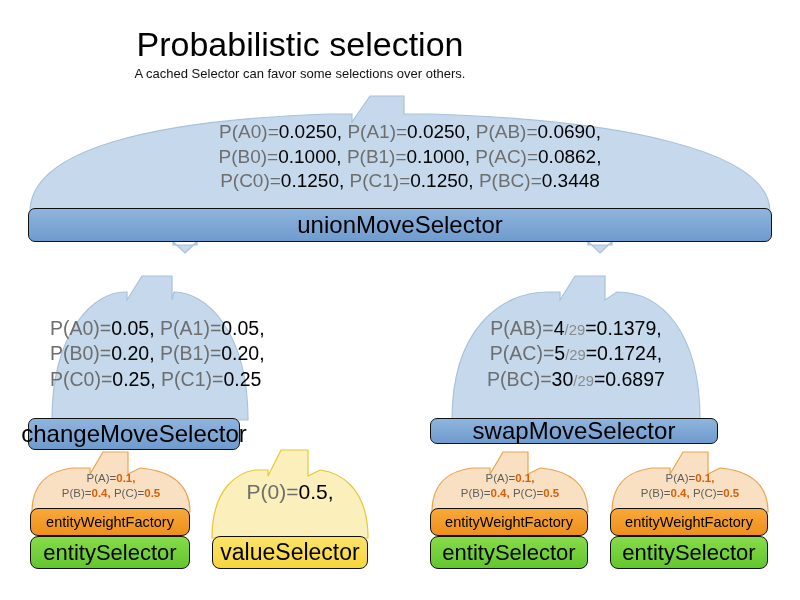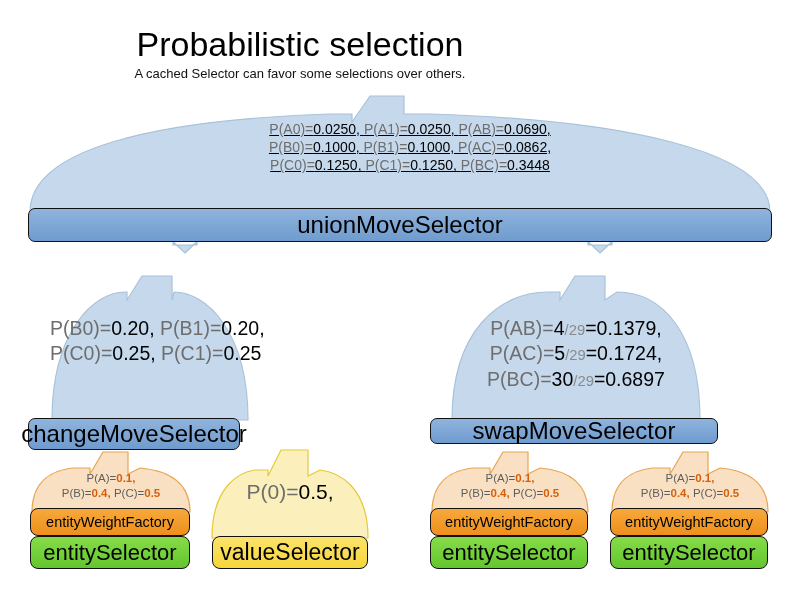--- a/index.html
+++ b/index.html
@@ -35,21 +35,21 @@
 
   
   .prob{
     position:absolute;text-align:center;
     color:#000;line-height:1.30;
     white-space:nowrap;
   }
   .prob .p{color:#6e6e6e;}
   .prob .v{color:#000;}
   .prob .frac{color:#8a8a8a;font-size:0.76em;}
-  .prob.big{font-size:14px;text-decoration:underline;}
+  .prob.big{font-size:19px;}
   .prob.mid{font-size:19.5px;}
   .prob.yellow{font-size:21px;}
   .prob.small{font-size:11.5px;line-height:1.28;}
   .prob.small .v{color:#d4600a;font-weight:bold;}
   .prob.small .p{color:#5e5e5e;}
 
   
   .bar{
     position:absolute;box-sizing:border-box;
     display:flex;align-items:center;justify-content:center;
@@ -136,20 +136,21 @@
          Z" fill="#fae0c3" stroke="#e8a552" stroke-width="1.2"></path>
   </svg>
 
   <div class="prob big" style="left:100px;top:120px;width:620px;">
       <div><span class="p">P(A0)=</span><span class="v">0.0250, </span><span class="p">P(A1)=</span><span class="v">0.0250, </span><span class="p">P(AB)=</span><span class="v">0.0690,</span></div>
       <div><span class="p">P(B0)=</span><span class="v">0.1000, </span><span class="p">P(B1)=</span><span class="v">0.1000, </span><span class="p">P(AC)=</span><span class="v">0.0862,</span></div>
       <div><span class="p">P(C0)=</span><span class="v">0.1250, </span><span class="p">P(C1)=</span><span class="v">0.1250, </span><span class="p">P(BC)=</span><span class="v">0.3448</span></div>
     </div>
 
   <div class="prob mid" style="left:50px;top:316px;width:200px;">
+      <div><span class="p">P(A0)=</span><span class="v">0.05, </span><span class="p">P(A1)=</span><span class="v">0.05,</span></div>
       <div><span class="p">P(B0)=</span><span class="v">0.20, </span><span class="p">P(B1)=</span><span class="v">0.20,</span></div>
       <div><span class="p">P(C0)=</span><span class="v">0.25, </span><span class="p">P(C1)=</span><span class="v">0.25</span></div>
     </div>
 
   <div class="prob mid" style="left:452px;top:316px;width:248px;">
       <div><span class="p">P(AB)=</span><span class="v">4</span><span class="frac">/29</span><span class="v">=0.1379,</span></div>
       <div><span class="p">P(AC)=</span><span class="v">5</span><span class="frac">/29</span><span class="v">=0.1724,</span></div>
       <div><span class="p">P(BC)=</span><span class="v">30</span><span class="frac">/29</span><span class="v">=0.6897</span></div>
     </div>
 

